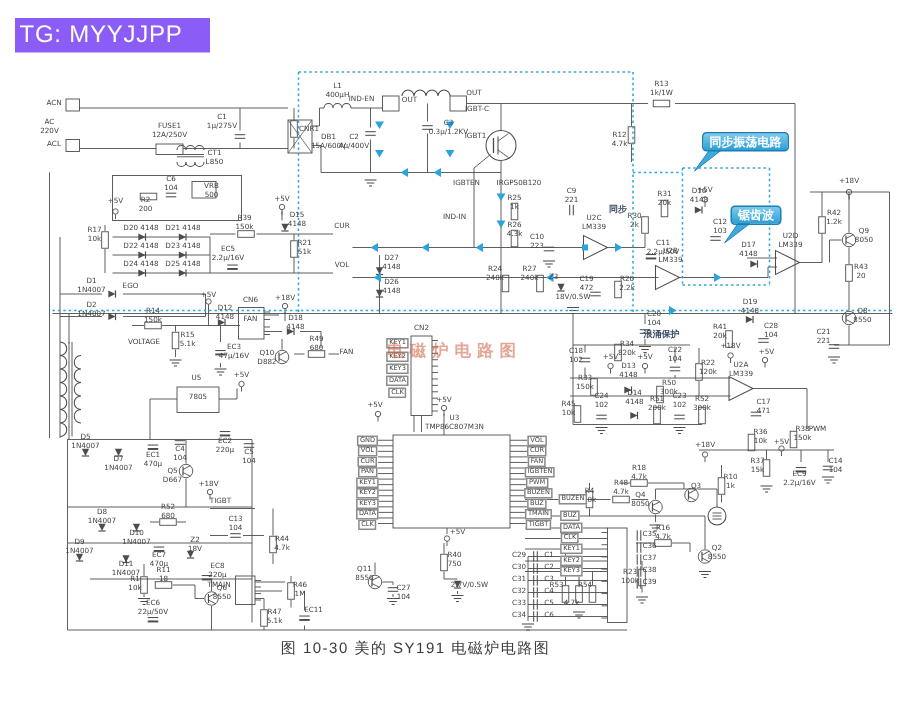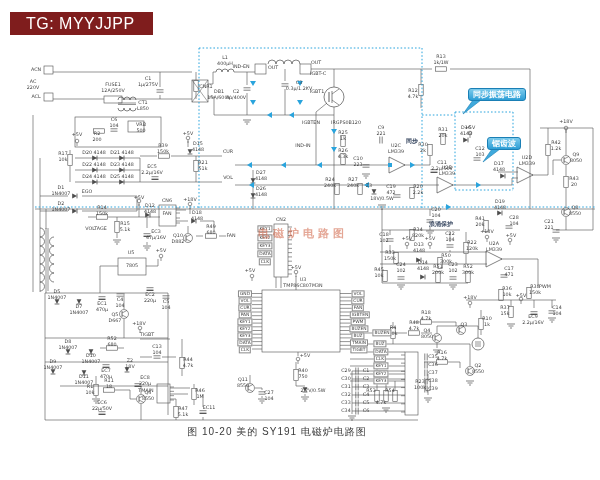--- a/index.html
+++ b/index.html
@@ -4,22 +4,22 @@
 <style>
   html,body{margin:0;padding:0;background:#fff;}
   #stage{position:relative;width:600px;height:480px;background:#fff;overflow:hidden;
          font-family:"Liberation Sans",sans-serif;}
   #schem{position:absolute;left:0;top:0;}
   #labels{position:absolute;left:0;top:0;width:600px;height:480px;}
   .lbl{position:absolute;transform:translate(-50%,-50%);font:4.8px/1.15 "DejaVu Sans",sans-serif;
        color:#3f3f3f;text-align:center;white-space:pre-line;}
   .nb{border:0.5px solid #8a8a8a;background:#fff;padding:0 1px;font-size:4.4px;line-height:1.2;}
   .cn{font-size:6px;color:#3b4a63;font-weight:bold;}
-  .badge{position:absolute;left:10px;top:12px;width:127px;height:23px;background:#7f1d1d;
-         color:#fff;font-size:16px;line-height:23px;padding-left:16px;letter-spacing:0.5px;}
+  .badge{position:absolute;left:10px;top:12px;width:127px;height:23px;background:#8b5cf6;
+         color:#fff;font-size:16px;line-height:23px;padding-left:3px;letter-spacing:0.5px;}
   .sitebar{position:absolute;left:347px;top:443px;width:253px;height:29px;background:#58595b;
            color:#fff;font-size:15px;line-height:29px;text-align:center;}
   .caption{position:absolute;left:147px;top:425px;width:260px;text-align:center;
            font-size:10px;color:#3b3b3b;letter-spacing:1px;}
   .wm{position:absolute;left:238px;top:226px;width:130px;text-align:center;pointer-events:none;}
   .wm .l1{font-size:11px;font-weight:bold;color:rgba(205,92,62,0.55);letter-spacing:4px;}
   .wm .l2{font-size:8.5px;color:rgba(205,92,62,0.45);letter-spacing:1.5px;}
   .callout{position:absolute;border:1px solid #1a7fb5;border-radius:3px;color:#fff;
            font-size:8px;font-weight:bold;line-height:11px;padding:0 4px;
            background:linear-gradient(#7ccbec,#2d9ed6);white-space:nowrap;}
@@ -1053,14 +1053,14 @@
     </div>
 
   <div class="wm">
     <div class="l1">电磁炉电路图</div>
   </div>
 
   <div id="co1" class="callout">同步振荡电路</div>
   <div id="co2" class="callout">锯齿波</div>
 
   <div class="badge">TG: MYYJJPP</div>
-  <div class="caption">图 10-20  美的 SY191 电磁炉电路图</div>
+  <div class="caption">图 10-30  美的 SY191 电磁炉电路图</div>
 </div>
 
 </body></html>

